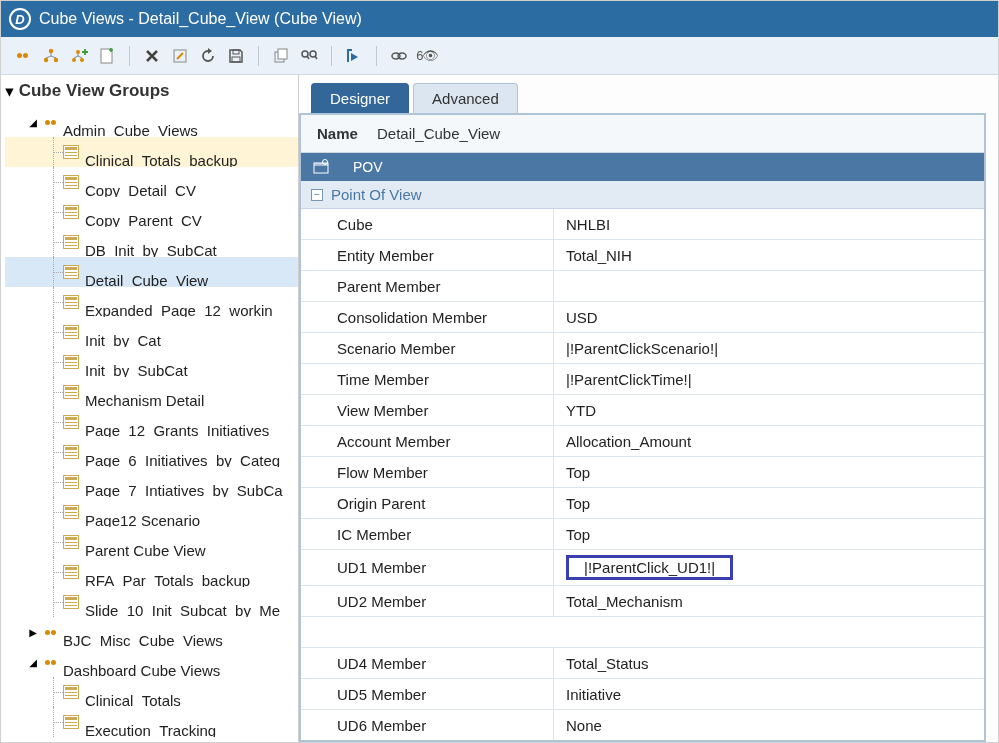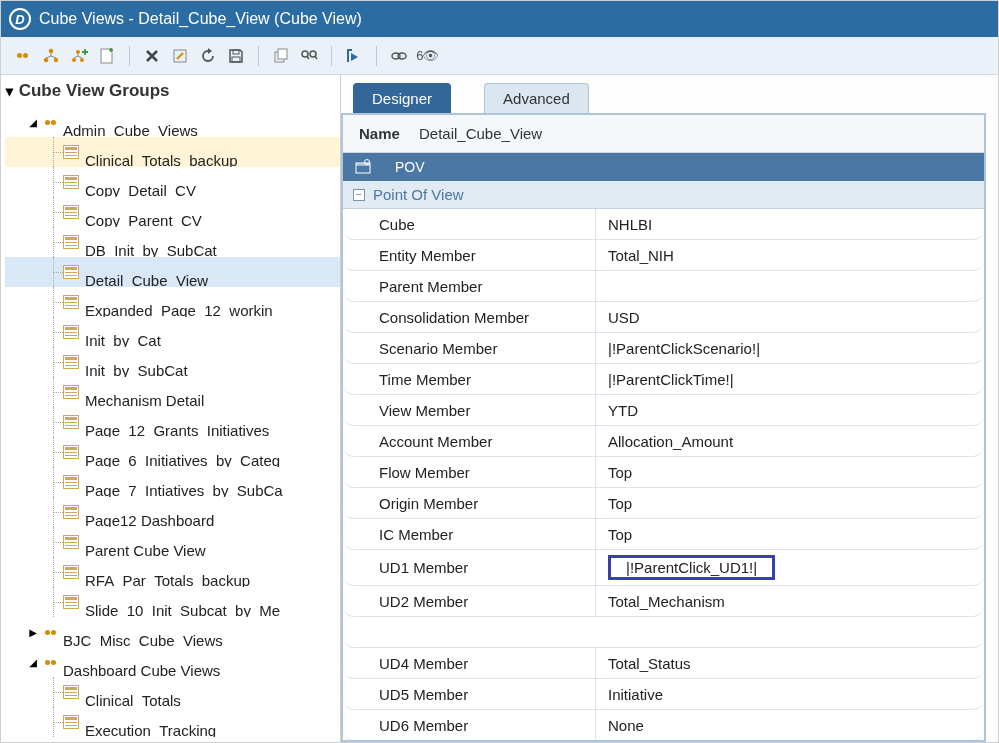--- a/index.html
+++ b/index.html
@@ -5,48 +5,48 @@
   * { box-sizing: border-box; margin: 0; padding: 0; }
   body { font-family: "Segoe UI", Arial, sans-serif; font-size: 14px; color: #333; background: #fff; overflow: hidden; }
   .window { width: 999px; height: 743px; display: flex; flex-direction: column; border: 1px solid #d0d0d0; }
   .title-bar { background: #2b6ca3; color: #fff; display: flex; align-items: center; height: 36px; padding: 0 8px; font-size: 16px; }
   .title-bar .logo { width: 22px; height: 22px; border: 2px solid #fff; border-radius: 50%; display: flex; align-items: center; justify-content: center; margin-right: 8px; font-style: italic; font-weight: bold; font-size: 13px; }
   .toolbar { background: #eaf1f8; height: 38px; display: flex; align-items: center; padding: 0 10px; gap: 4px; border-bottom: 1px solid #d0d8e0; }
   .tb-btn { width: 24px; height: 24px; display: flex; align-items: center; justify-content: center; color: #555; font-size: 15px; }
   .tb-sep { width: 1px; height: 20px; background: #c0c8d0; margin: 0 6px; }
   .dot-orange { display:inline-block; width:5px; height:5px; border-radius:50%; background:#d88a00; margin-right:1px;}
   .content { flex: 1; display: flex; overflow: hidden; }
-  .tree-panel { width: 340px; border-right: 1px solid #d0d0d0; overflow: hidden; background:#fff; }
+  .tree-panel { width: 298px; border-right: 1px solid #d0d0d0; overflow: hidden; background:#fff; }
   .tree-header { font-weight: bold; font-size: 17px; padding: 6px 8px 6px 4px; }
   .tree-header::before { content: "◀"; display:inline-block; transform: rotate(-90deg); font-size:10px; margin-right:6px; color:#000;}
   .tree { padding-left: 4px; }
   .tree-node { display: flex; align-items: center; height: 30px; padding-left: 22px; position: relative; white-space: nowrap; overflow:hidden;}
   .tree-node.level2 { padding-left: 58px; text-decoration: underline; }
   .tree-node .toggle { position:absolute; left:22px; font-size:10px; color:#000; width:12px; text-align:center;}
   .tree-node.level2 .treeline { position:absolute; left:48px; top:0; bottom:0; border-left:1px dotted #aaa; }
   .tree-node.level2 .treeline-h { position:absolute; left:48px; top:50%; width:10px; border-top:1px dotted #aaa;}
   .group-icon { display:inline-flex; margin-right:6px;}
   .cv-icon { display:inline-block; width:16px; height:14px; background:#fff; border:1px solid #ccaa55; position:relative; margin-right:6px;}
   .cv-icon::before { content:""; position:absolute; left:1px; right:1px; top:1px; height:3px; background:#ccaa55;}
   .cv-icon::after { content:""; position:absolute; left:1px; right:1px; top:6px; height:1px; background:#ccaa55; box-shadow: 0 3px 0 #ccaa55;}
   .tree-node.selected { background:#d9e8f7; }
   .tree-node.highlight { background:#fff4d6; }
   .tree-label { font-size:15px; color:#222;margin-top:16px;}
   .right-panel { flex:1; background:#fdfdfd; overflow:hidden; display:flex; flex-direction:column; padding-top:8px;}
-  .tabs { display:flex; padding-left:12px;gap:29px; }
+  .tabs { display:flex; padding-left:12px; }
   .tab { padding:6px 18px; border:1px solid #b0c4d8; border-bottom:none; background:#dbe6f0; position:relative; border-top-left-radius:4px; border-top-right-radius:4px; margin-right:4px; font-size:15px;}
   .tab.active { background:#336699; color:#fff; border-color:#336699;}
   .form-area { border:2px solid #b0c4d8; margin:0 12px 0 0; flex:1; background:#fff; overflow:hidden;}
   .name-row { display:flex; align-items:center; padding:10px 16px; background:#f4f8fb; border-bottom:1px solid #d0d8e0;}
   .name-row .lbl { font-weight:bold; width:60px; font-size:15px;}
   .name-row .val { font-size:15px; color:#333;}
   .pov-header { background:#4a77a4; color:#fff; padding:6px 12px; font-size:14px; display:flex; align-items:center; gap:24px;}
   .pov-section { background:#e2ebf4; color:#4a77a4; padding:5px 10px; font-size:15px; display:flex; align-items:center; border-bottom:1px solid #c5d3e0;}
   .pov-section .collapse { width:12px; height:12px; border:1px solid #7a95b0; display:inline-flex; align-items:center; justify-content:center; font-size:10px; margin-right:8px; background:#fff; line-height:1; color:#4a77a4;}
-  .prop-row { display:flex; border-bottom:1px solid #dde5ec; min-height:31px; align-items:stretch;border-radius:11px;}
+  .prop-row { display:flex; border-bottom:1px solid #dde5ec; min-height:31px; align-items:stretch;}
   .prop-label { width:253px; padding:5px 8px 5px 36px; font-size:15px; border-right:1px solid #dde5ec; display:flex; align-items:center; color:#222;}
   .prop-value { flex:1; padding:5px 12px; font-size:15px; display:flex; align-items:center; color:#222;}
   .highlight-box { border:3px solid #3a3fb0; padding:1px 15px; display:inline-block;}
   svg { display:block;}
 </style>
 </head>
 <body>
 
 <div class="window">
   <div class="title-bar">
@@ -221,21 +221,21 @@
           <div class="tree-node level2">
             <span class="treeline"></span>
             <span class="treeline-h"></span>
             <span class="cv-icon"></span>
             <span class="tree-label">Page_7_Intiatives_by_SubCa</span>
           </div>
           <div class="tree-node level2">
             <span class="treeline"></span>
             <span class="treeline-h"></span>
             <span class="cv-icon"></span>
-            <span class="tree-label">Page12 Dashboard</span>
+            <span class="tree-label">Page12 Scenario</span>
           </div>
           <div class="tree-node level2">
             <span class="treeline"></span>
             <span class="treeline-h"></span>
             <span class="cv-icon"></span>
             <span class="tree-label">Parent Cube View</span>
           </div>
           <div class="tree-node level2">
             <span class="treeline"></span>
             <span class="treeline-h"></span>
@@ -336,21 +336,21 @@
             </div>
             <div class="prop-row">
               <div class="prop-label">Account Member</div>
               <div class="prop-value">Allocation_Amount</div>
             </div>
             <div class="prop-row">
               <div class="prop-label">Flow Member</div>
               <div class="prop-value">Top</div>
             </div>
             <div class="prop-row">
-              <div class="prop-label">Origin Member</div>
+              <div class="prop-label">Origin Parent</div>
               <div class="prop-value">Top</div>
             </div>
             <div class="prop-row">
               <div class="prop-label">IC Member</div>
               <div class="prop-value">Top</div>
             </div>
             <div class="prop-row">
               <div class="prop-label">UD1 Member</div>
               <div class="prop-value">
                 <span class="highlight-box">|!ParentClick_UD1!|</span>

